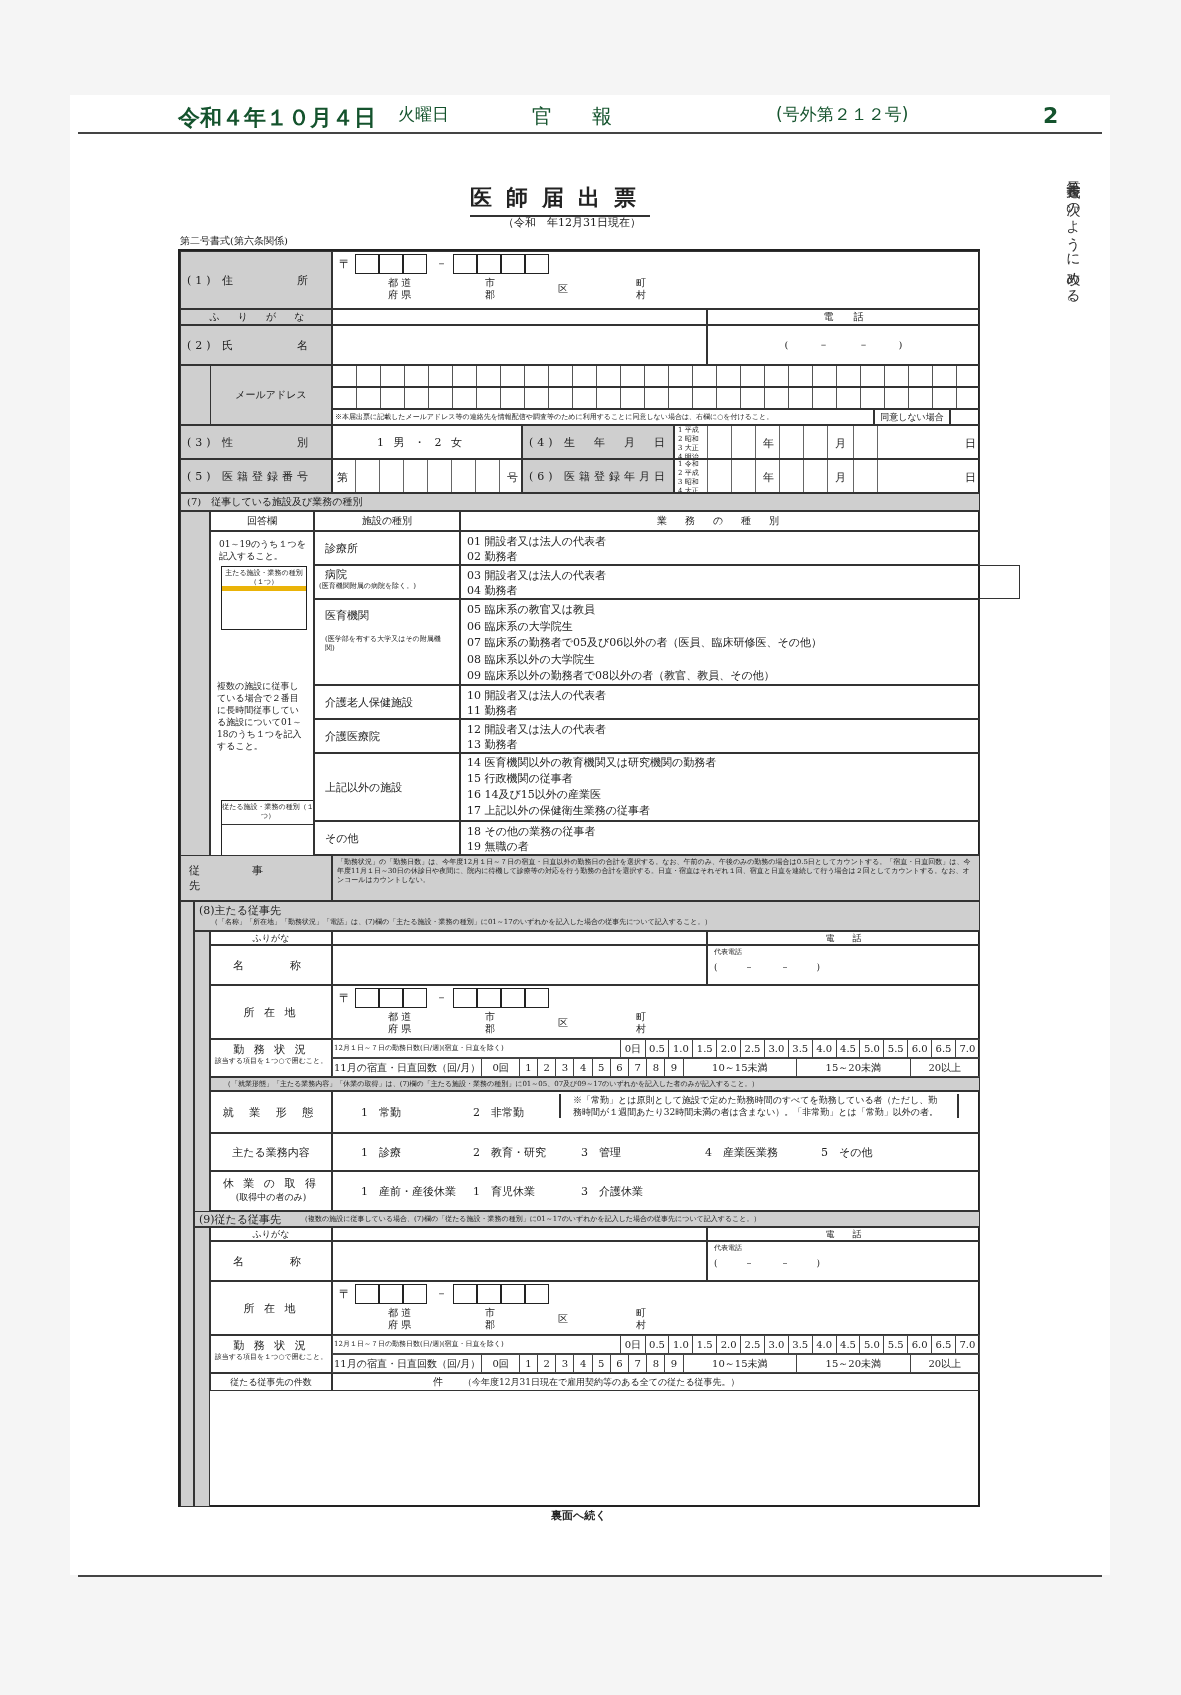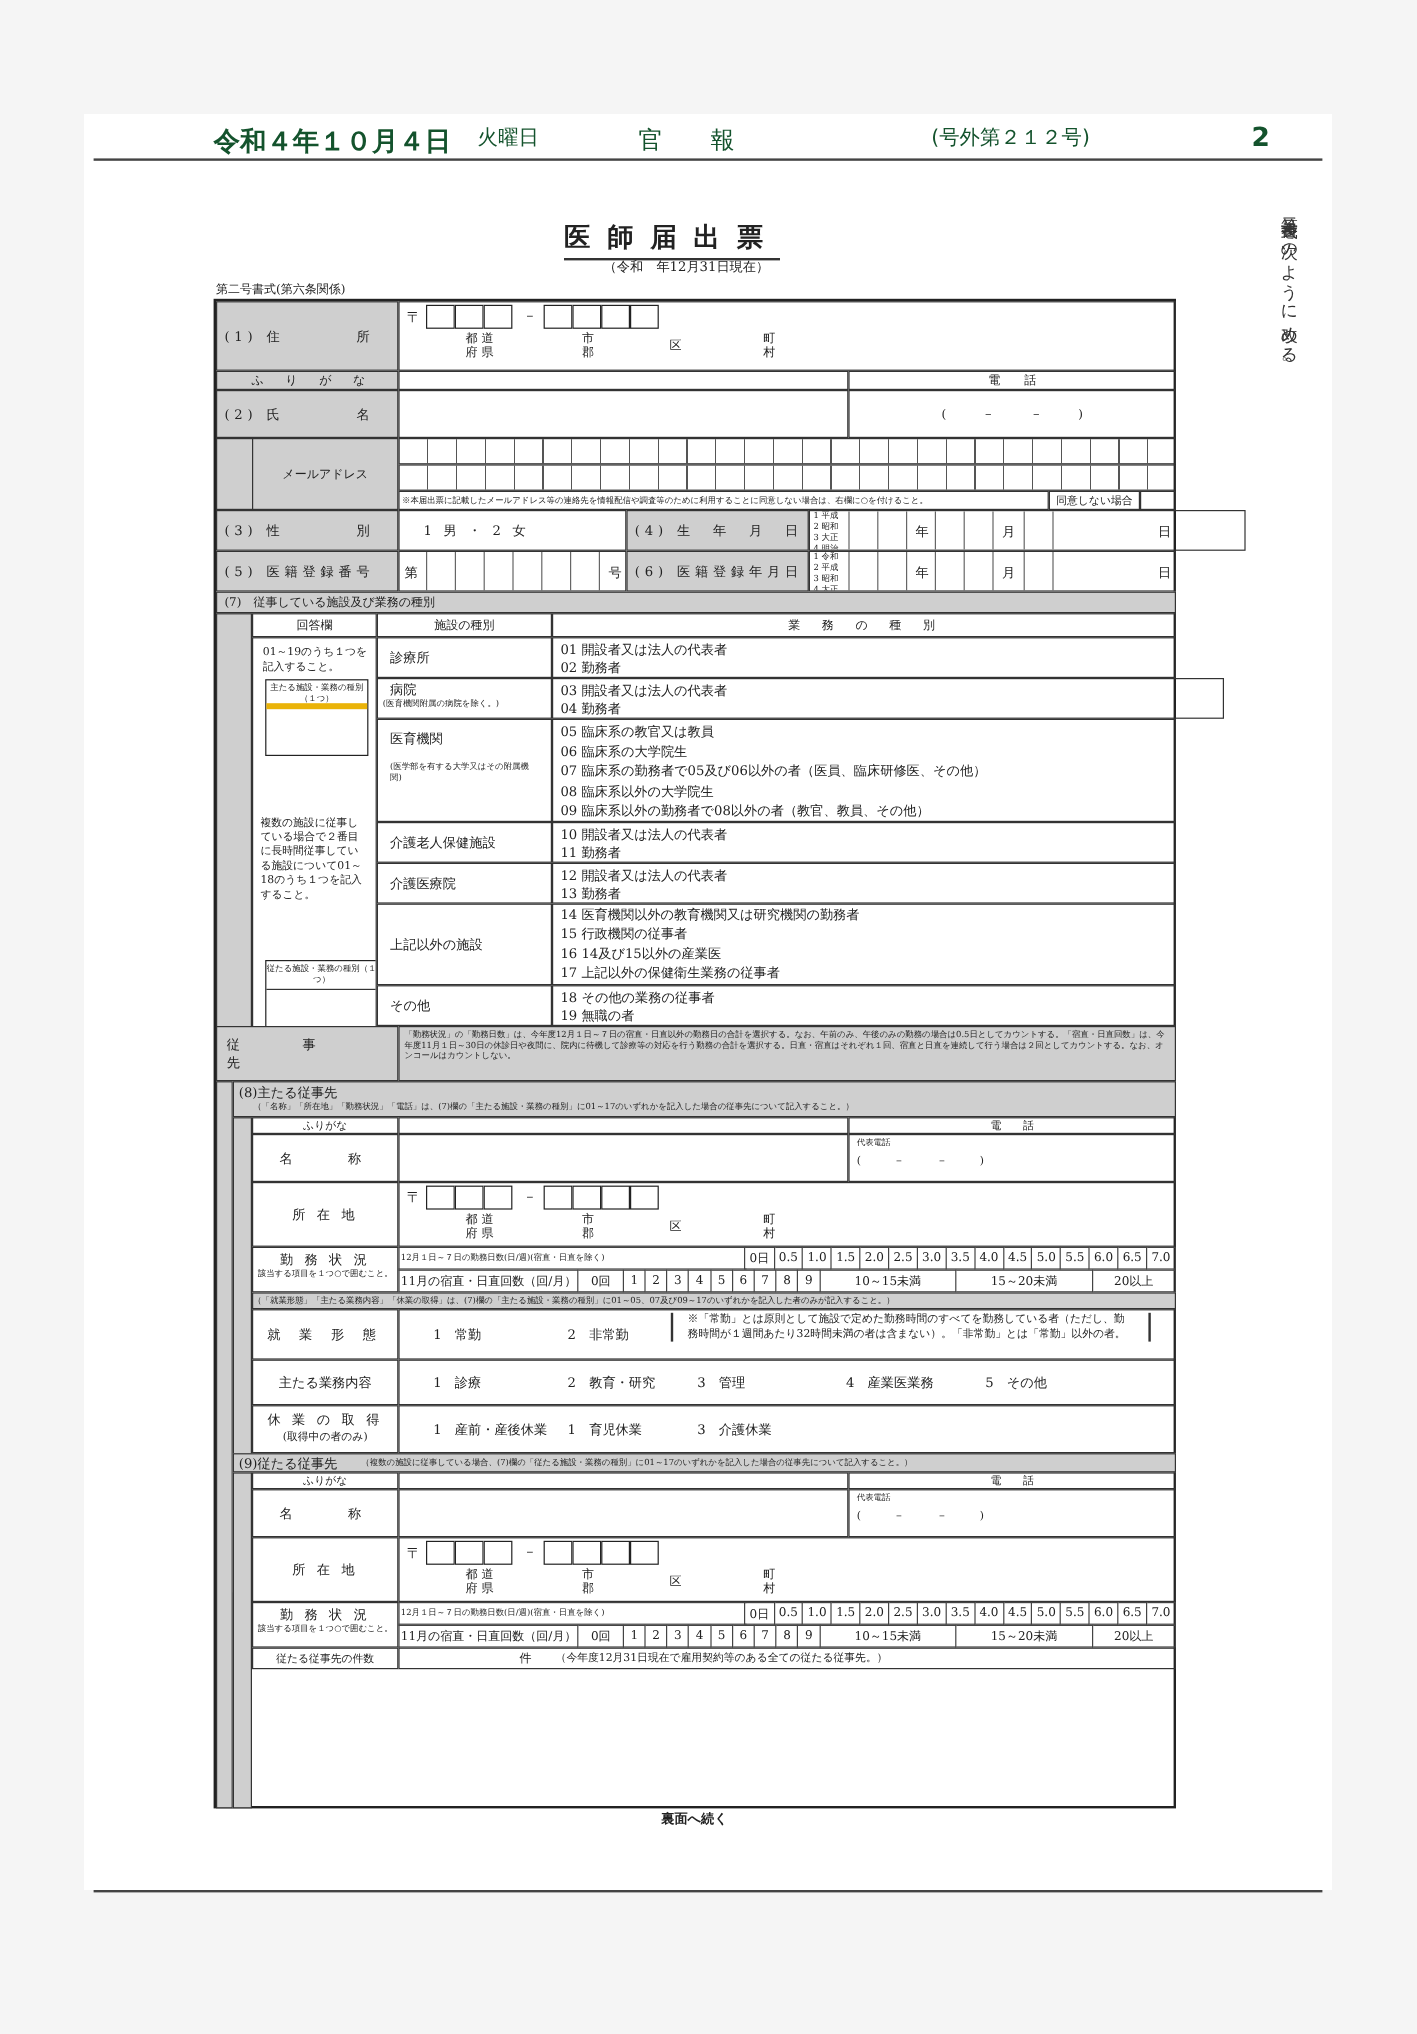--- a/index.html
+++ b/index.html
@@ -83,23 +83,23 @@
 
   <div class="cell g" style="left:0;top:114px;width:30px;height:60px;border-right:none"></div>
   <div class="cell g c" style="left:30px;top:114px;width:122px;height:60px;font-size:10px">メールアドレス</div>
   <div class="cell" style="left:152px;top:114px;width:648px;height:22px;background:repeating-linear-gradient(90deg,transparent 0,transparent 23px,#555 23px,#555 24px)"></div>
   <div class="cell" style="left:152px;top:136px;width:648px;height:22px;background:repeating-linear-gradient(90deg,transparent 0,transparent 23px,#555 23px,#555 24px)"></div>
   <div class="cell tiny" style="left:152px;top:158px;width:542px;height:16px;padding-left:2px">※本届出票に記載したメールアドレス等の連絡先を情報配信や調査等のために利用することに同意しない場合は、右欄に○を付けること。</div>
   <div class="cell c small" style="left:694px;top:158px;width:76px;height:16px">同意しない場合</div>
   <div class="cell" style="left:770px;top:158px;width:30px;height:16px"></div>
 
   <div class="cell g lbl" style="left:0;top:174px;width:152px;height:34px">(3) 性　　　　別</div>
-  <div class="cell" style="left:152px;top:174px;width:190px;height:34px;padding-left:20px;letter-spacing:3px">1 男 ・ 2 女</div>
+  <div class="cell" style="left:152px;top:174px;width:190px;height:34px;padding-left:44px;letter-spacing:3px">1 男 ・ 2 女</div>
   <div class="cell g lbl" style="left:342px;top:174px;width:152px;height:34px">(4) 生　年　月　日</div>
-  <div class="cell" style="left:494px;top:174px;width:364px;height:34px">
+  <div class="cell" style="left:494px;top:174px;width:306px;height:34px">
     <div class="abs tiny" style="left:3px;top:0">
       <div>1 平成</div>
         <div>2 昭和</div>
         <div>3 大正</div>
         <div>4 明治</div>
     </div>
     <div class="vline" style="left:32px;top:0;height:34px"></div>
     <div class="vline" style="left:56px;top:0;height:34px"></div>
     <div class="vline" style="left:80px;top:0;height:34px"></div>
     <span class="abs" style="left:88px;top:10px">年</span>
@@ -295,21 +295,21 @@
           <td>7</td>
           <td>8</td>
           <td>9</td>
           <td>10～15未満</td>
           <td>15～20未満</td>
           <td>20以上</td>
     </tr>
   </tbody>
     </table>
 
-  <div class="cell g tiny" style="left:30px;top:826px;width:770px;height:14px;padding-left:0">（「就業形態」「主たる業務内容」「休業の取得」は、(7)欄の「主たる施設・業務の種別」に01～05、07及び09～17のいずれかを記入した者のみが記入すること。）</div>
+  <div class="cell g tiny" style="left:30px;top:826px;width:770px;height:14px;padding-left:13px">（「就業形態」「主たる業務内容」「休業の取得」は、(7)欄の「主たる施設・業務の種別」に01～05、07及び09～17のいずれかを記入した者のみが記入すること。）</div>
 
   <div class="cell c" style="left:30px;top:840px;width:122px;height:42px;letter-spacing:6px">就 業 形 態</div>
   <div class="cell" style="left:152px;top:840px;width:648px;height:42px">
     <span class="opt" style="left:28px;top:13px">1　常勤</span>
     <span class="opt" style="left:140px;top:13px">2　非常勤</span>
     <div class="abs small" style="left:226px;top:2px;width:400px;line-height:12px;border-left:2px solid #333;border-right:2px solid #333;padding:0 12px">※「常勤」とは原則として施設で定めた勤務時間のすべてを勤務している者（ただし、勤務時間が１週間あたり32時間未満の者は含まない）。「非常勤」とは「常勤」以外の者。</div>
   </div>
 
   <div class="cell c" style="left:30px;top:882px;width:122px;height:38px">主たる業務内容</div>
   <div class="cell" style="left:152px;top:882px;width:648px;height:38px">

